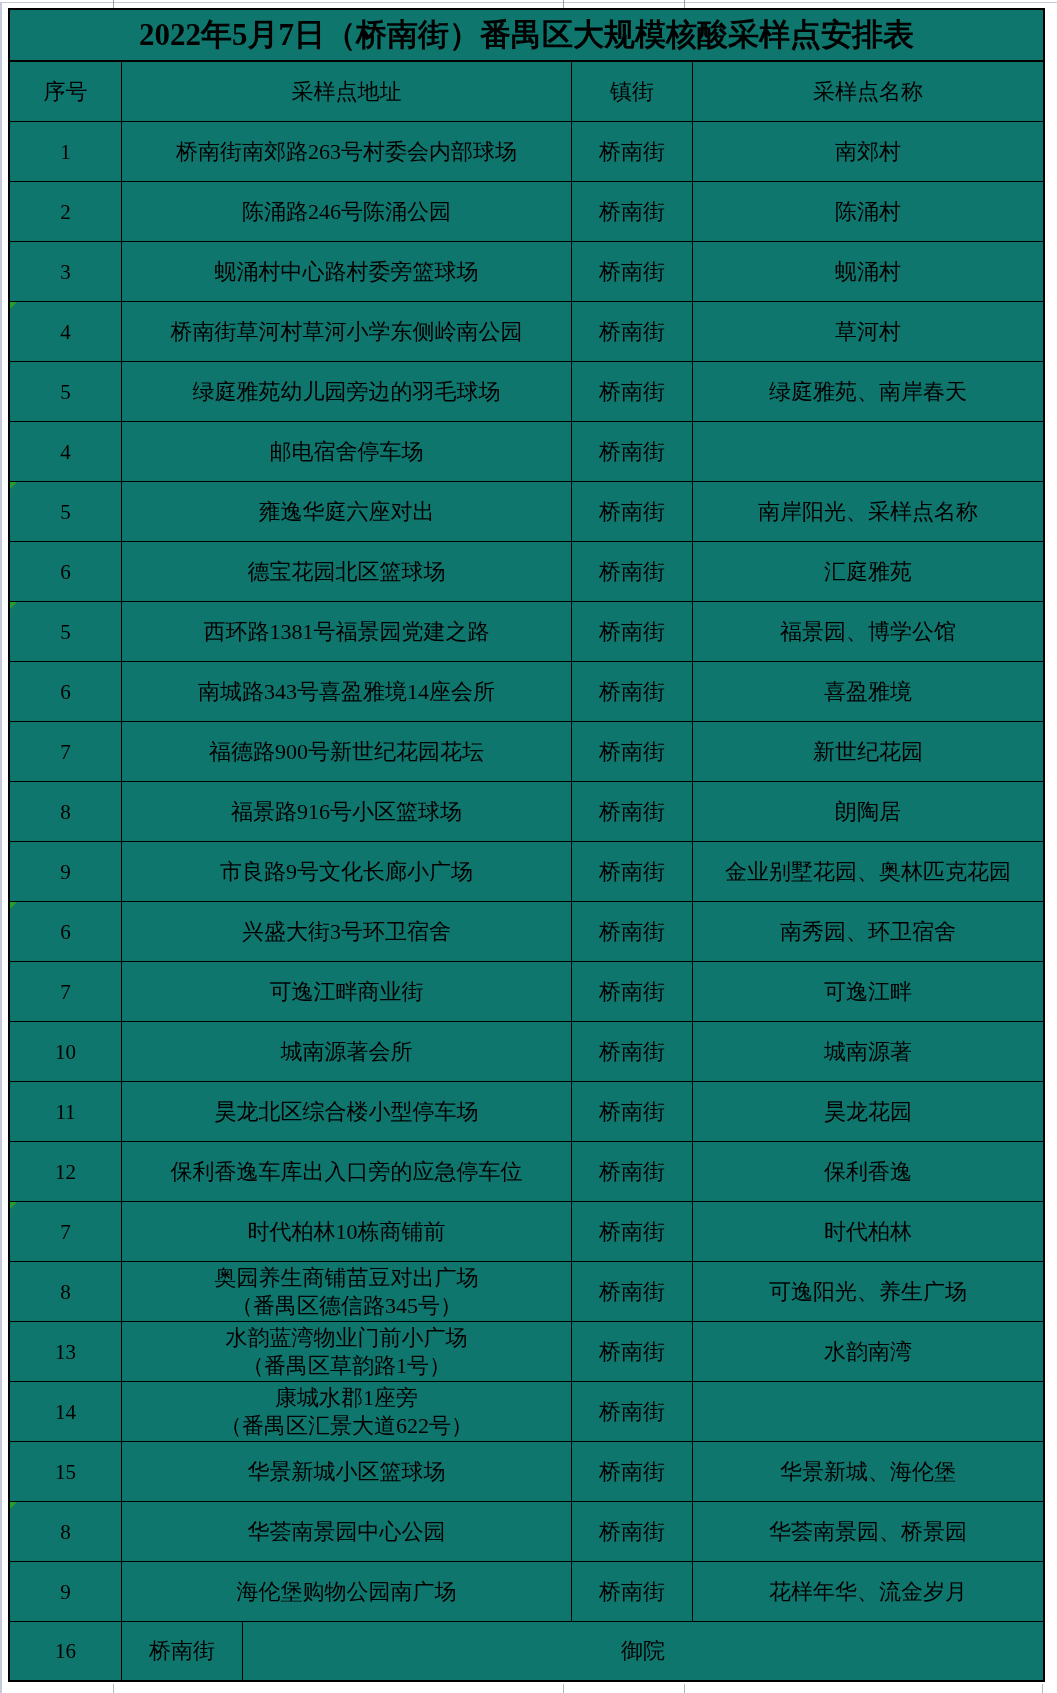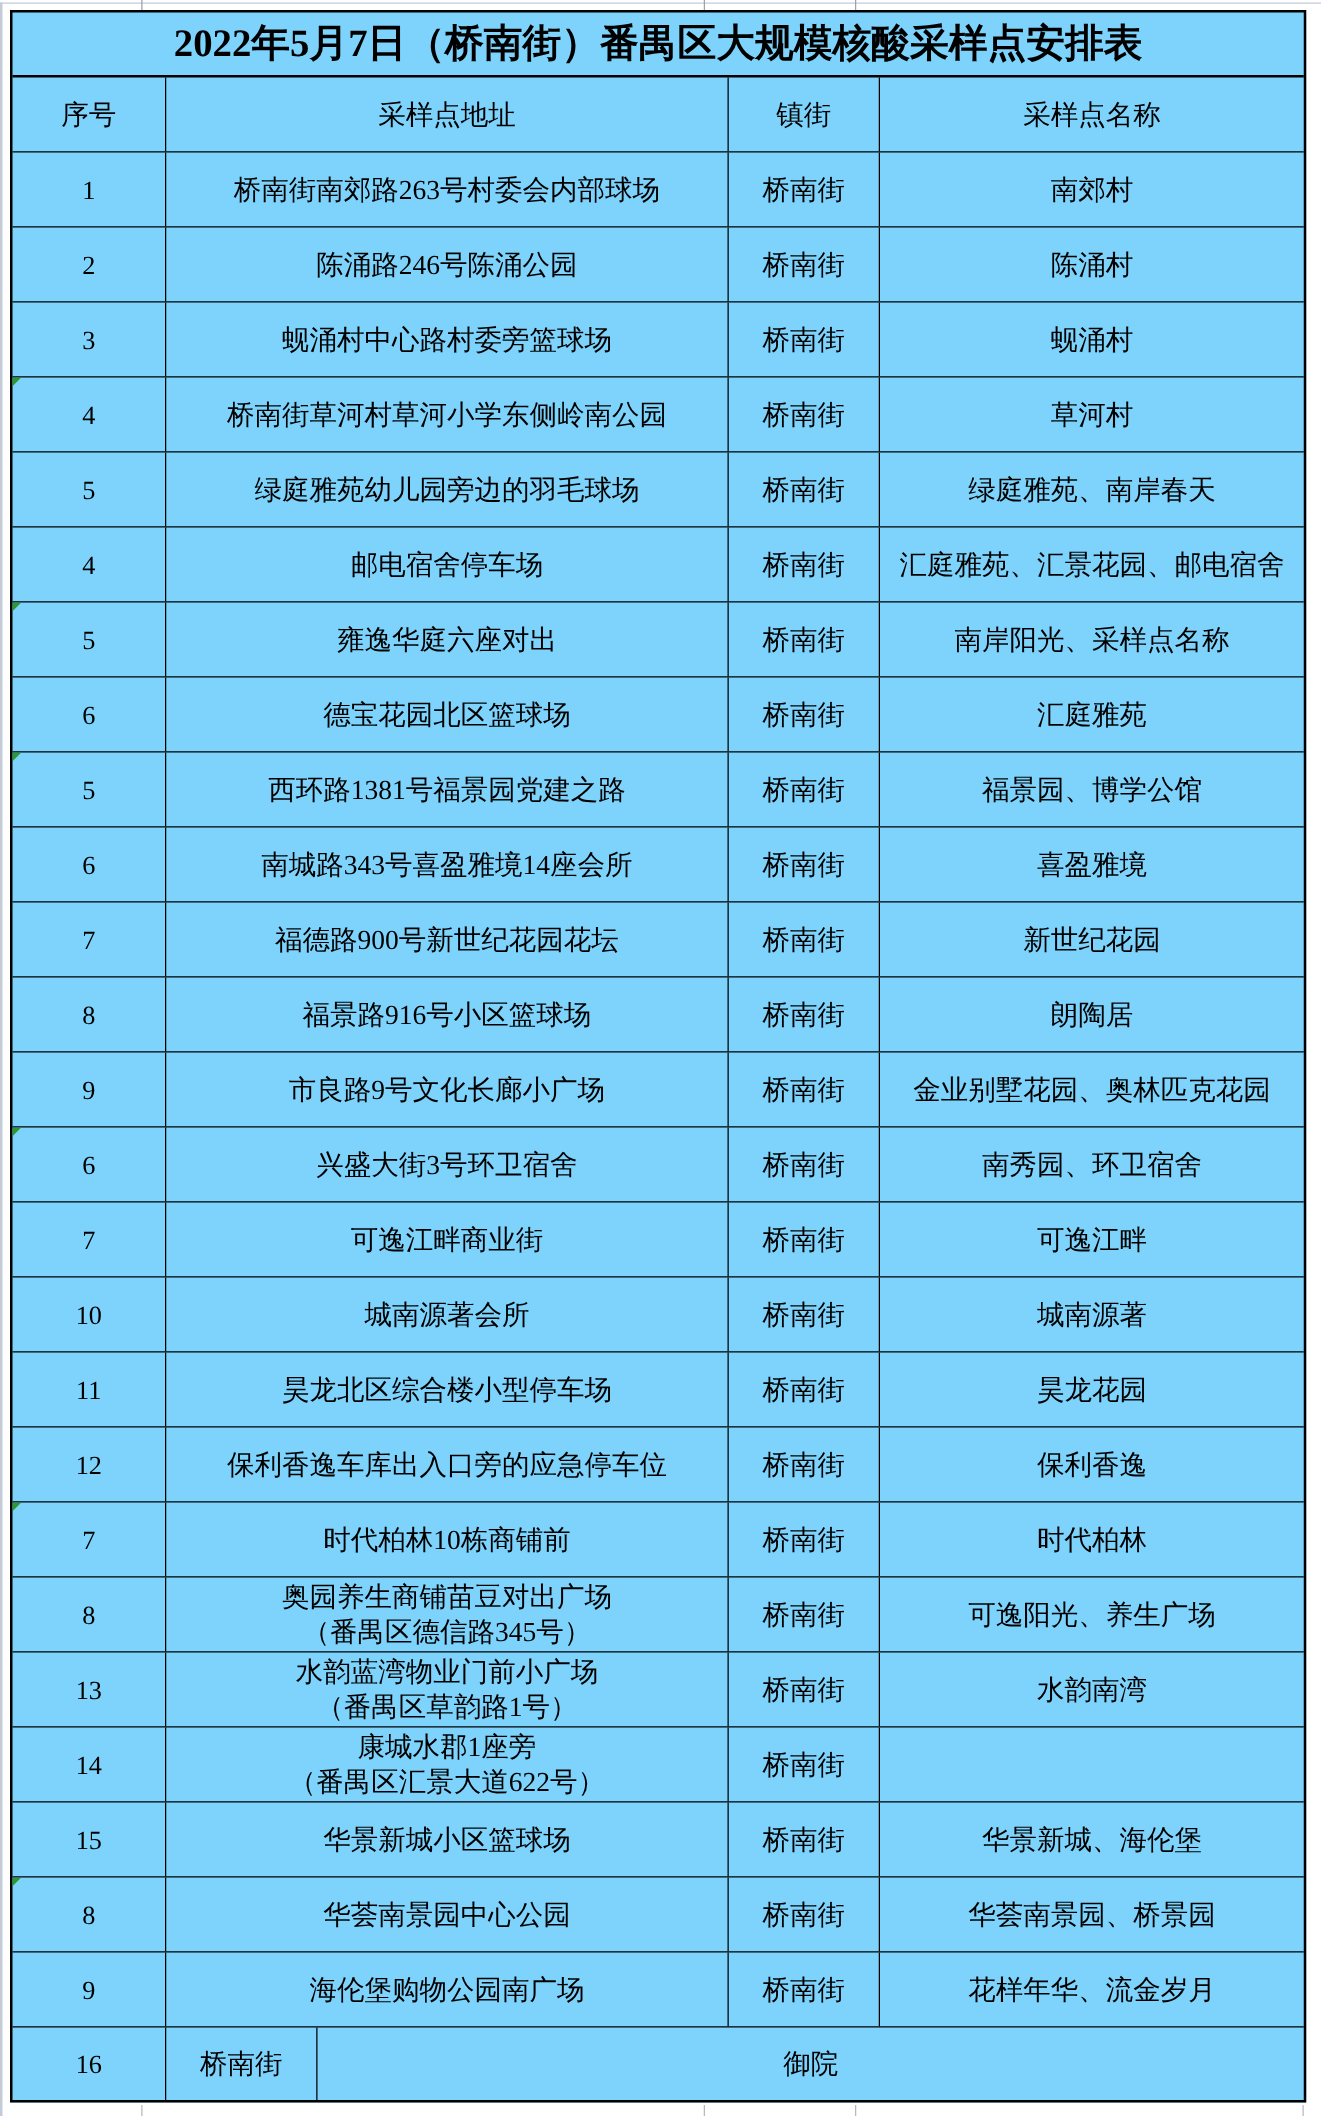--- a/index.html
+++ b/index.html
@@ -22,41 +22,41 @@
   .edge-left{position:absolute;left:0;top:2px;width:2px;height:1691px;background:var(--edge);}
   .stub{position:absolute;width:1px;background:var(--stub);}
   .stub.top{top:0;height:8px;}
   .stub.bottom{top:1684px;height:9px;opacity:.75;}
 
   
   .sheet{
     position:absolute;left:8px;top:8px;
     width:1037px;height:1674px;
     border:2px solid var(--border);
-    background:#7dd3fc;
+    background:#0f766e;
     display:flex;flex-direction:column;
   }
   .title-row{
     height:52px;
     border-bottom:2px solid var(--border);
     display:flex;align-items:center;justify-content:center;
     font-size:31px;font-weight:bold;
     white-space:nowrap;
   }
   .hrow,.row{display:flex;height:60px;border-bottom:1px solid var(--border);}
   .rows .row:last-child{border-bottom:none;height:58px;}
   .cell{
     display:flex;flex-direction:column;align-items:center;justify-content:center;
     text-align:center;
     font-size:22px;
     line-height:28px;
     position:relative;
     overflow:hidden;
   }
-  .c1{width:123px;border-right:1px solid var(--border);font-size:21px;}
+  .c1{width:112px;border-right:1px solid var(--border);font-size:21px;}
   .c2{width:450px;border-right:1px solid var(--border);}
   .c3{width:121px;border-right:1px solid var(--border);}
   .c4{flex:1;}
   .hrow .cell{font-size:22px;}
   
   .flag{
     position:absolute;top:0;left:0;width:7px;height:7px;
     background:var(--flag);
     -webkit-clip-path:polygon(0 0,100% 0,0 100%);
     clip-path:polygon(0 0,100% 0,0 100%);
@@ -136,21 +136,20 @@
         <div class="cell c4">绿庭雅苑、南岸春天</div>
       </div>
       <div class="row">
         <div class="cell c1">
           <span>4</span>
         </div>
         <div class="cell c2">
           <div>邮电宿舍停车场</div>
         </div>
         <div class="cell c3">桥南街</div>
-        <div class="cell c4">汇庭雅苑、汇景花园、邮电宿舍</div>
       </div>
       <div class="row">
         <div class="cell c1">
           <span class="flag"></span>
           <span>5</span>
         </div>
         <div class="cell c2">
           <div>雍逸华庭六座对出</div>
         </div>
         <div class="cell c3">桥南街</div>

